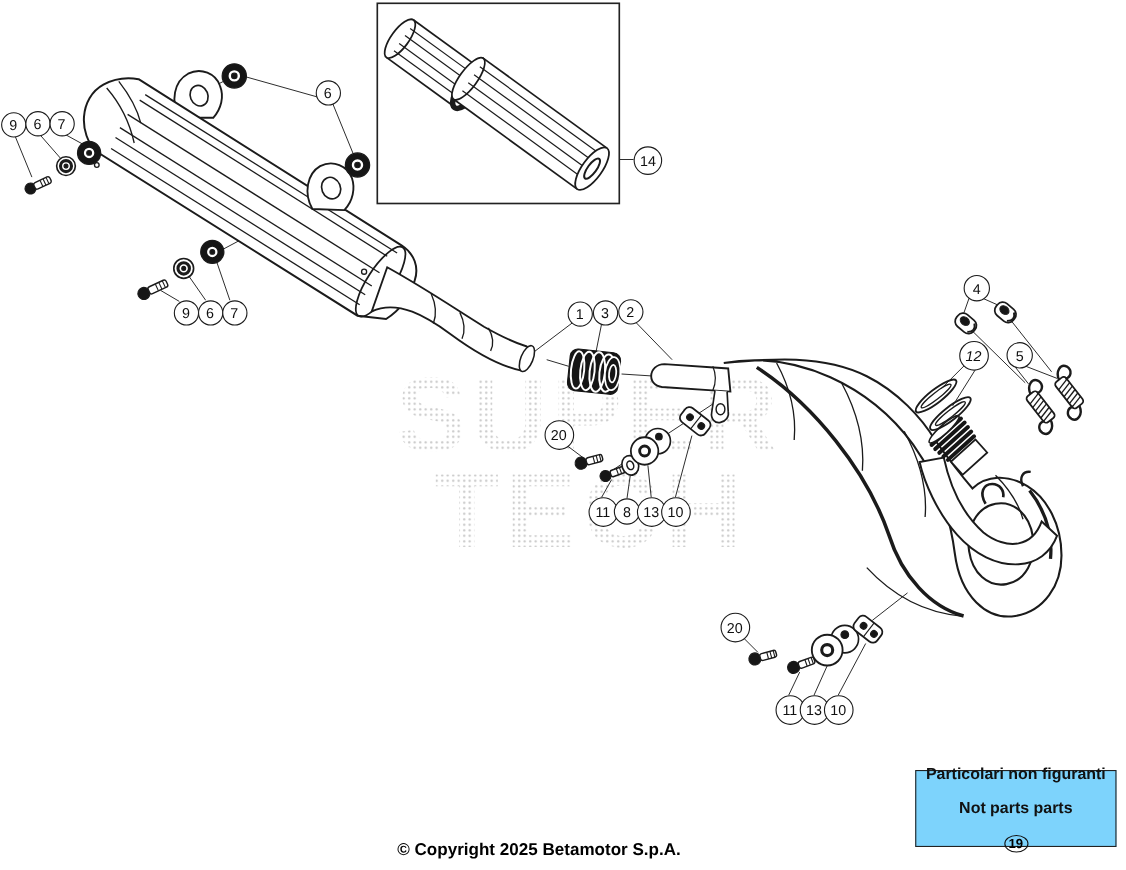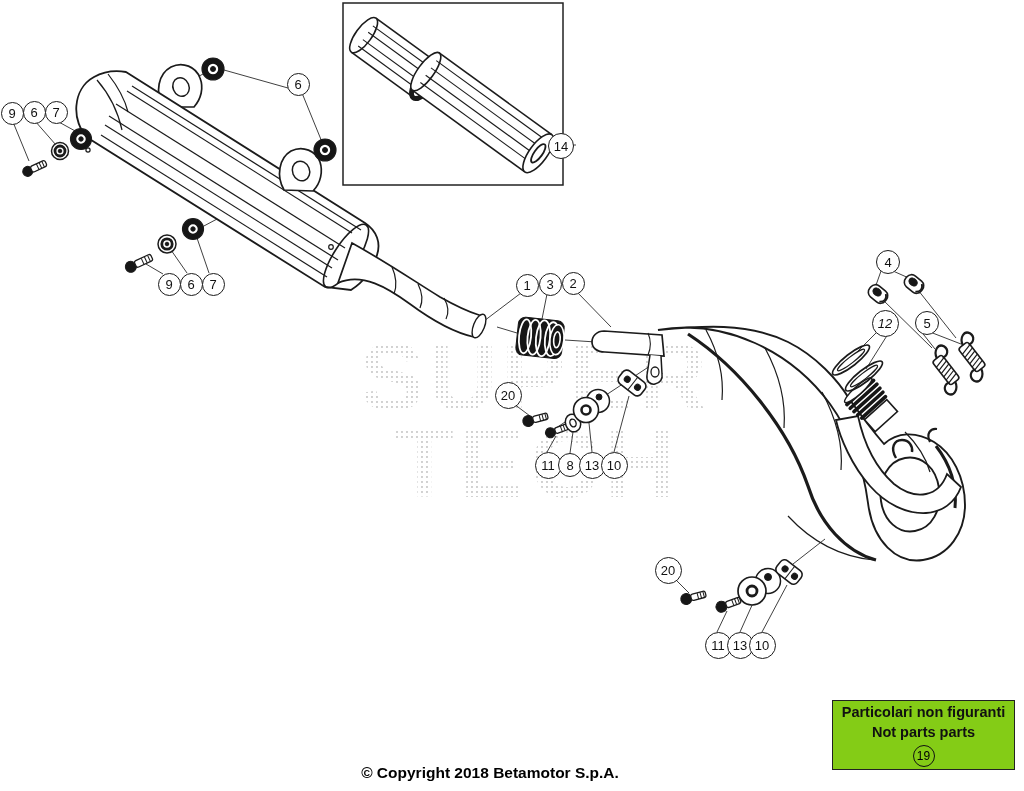--- a/index.html
+++ b/index.html
@@ -6,29 +6,29 @@
   body{font-family:"Liberation Sans", sans-serif;}
   #stage{position:relative;width:1024px;height:791px;background:#fff;overflow:hidden;}
   #stage svg{position:absolute;left:0;top:0;}
   .callout{
     position:absolute;display:flex;align-items:center;justify-content:center;
     background:#fff;border:1.4px solid #1b1b1b;border-radius:50%;
     font-size:13px;color:#111;line-height:1;z-index:5;
   }
   #notshown-box{
     position:absolute;left:832px;top:700px;width:181px;height:68px;
-    border:1.6px solid #222;background:#84cc16;z-index:4;
+    border:1.6px solid #222;background:#7dd3fc;z-index:4;
     display:flex;flex-direction:column;align-items:center;justify-content:center;
-    gap:4px;
+    gap:15px;
   }
   #notshown-box .bx-line{font-size:14.5px;font-weight:700;color:#111;white-space:nowrap;}
   #notshown-box .circ{
     width:20px;height:20px;border:1.3px solid #111;border-radius:50%;
     display:flex;align-items:center;justify-content:center;
-    font-size:12px;font-weight:400;margin-top:1px;
+    font-size:12px;font-weight:700;margin-top:1px;
   }
   #copyright{
     position:absolute;left:300px;top:764px;width:380px;text-align:center;
     font-size:15.5px;font-weight:700;color:#000;z-index:4;
   }
 </style>
 </head>
 <body>
 
 <div id="stage">
@@ -398,28 +398,28 @@
     </g>
   </g>
 </svg>
 
 <div id="notshown-box">
   <div class="bx-line">Particolari non figuranti</div>
   <div class="bx-line">Not parts parts</div>
   <div class="circ">19</div>
 </div>
 
-<div id="copyright">© Copyright 2018 Betamotor S.p.A.</div>
+<div id="copyright">© Copyright 2025 Betamotor S.p.A.</div>
 
 <div id="callout-layer">
       <div class="callout" style="left: 0.5px; top: 101.5px; width: 21px; height: 21px;">9</div>
       <div class="callout" style="left: 22.5px; top: 100.5px; width: 21px; height: 21px;">6</div>
       <div class="callout" style="left: 44.5px; top: 100.5px; width: 21px; height: 21px;">7</div>
       <div class="callout" style="left: 286.5px; top: 72.5px; width: 21px; height: 21px;">6</div>
-      <div class="callout" style="left: 548px; top: 133px; width: 24px; height: 24px;">14</div>
+      <div class="callout" style="left: 576px; top: 133px; width: 24px; height: 24px;">14</div>
       <div class="callout" style="left: 157.5px; top: 272.5px; width: 21px; height: 21px;">9</div>
       <div class="callout" style="left: 179.5px; top: 272.5px; width: 21px; height: 21px;">6</div>
       <div class="callout" style="left: 201.5px; top: 272.5px; width: 21px; height: 21px;">7</div>
       <div class="callout" style="left: 515.5px; top: 273.5px; width: 21px; height: 21px;">1</div>
       <div class="callout" style="left: 538.5px; top: 272.5px; width: 21px; height: 21px;">3</div>
       <div class="callout" style="left: 561.5px; top: 271.5px; width: 21px; height: 21px;">2</div>
       <div class="callout" style="left: 876px; top: 250px; width: 22px; height: 22px;">4</div>
       <div class="callout" style="left: 871.5px; top: 309.5px; width: 25px; height: 25px; font-style: italic;">12</div>
       <div class="callout" style="left: 915px; top: 311px; width: 22px; height: 22px;">5</div>
       <div class="callout" style="left: 494.5px; top: 381.5px; width: 25px; height: 25px;">20</div>

